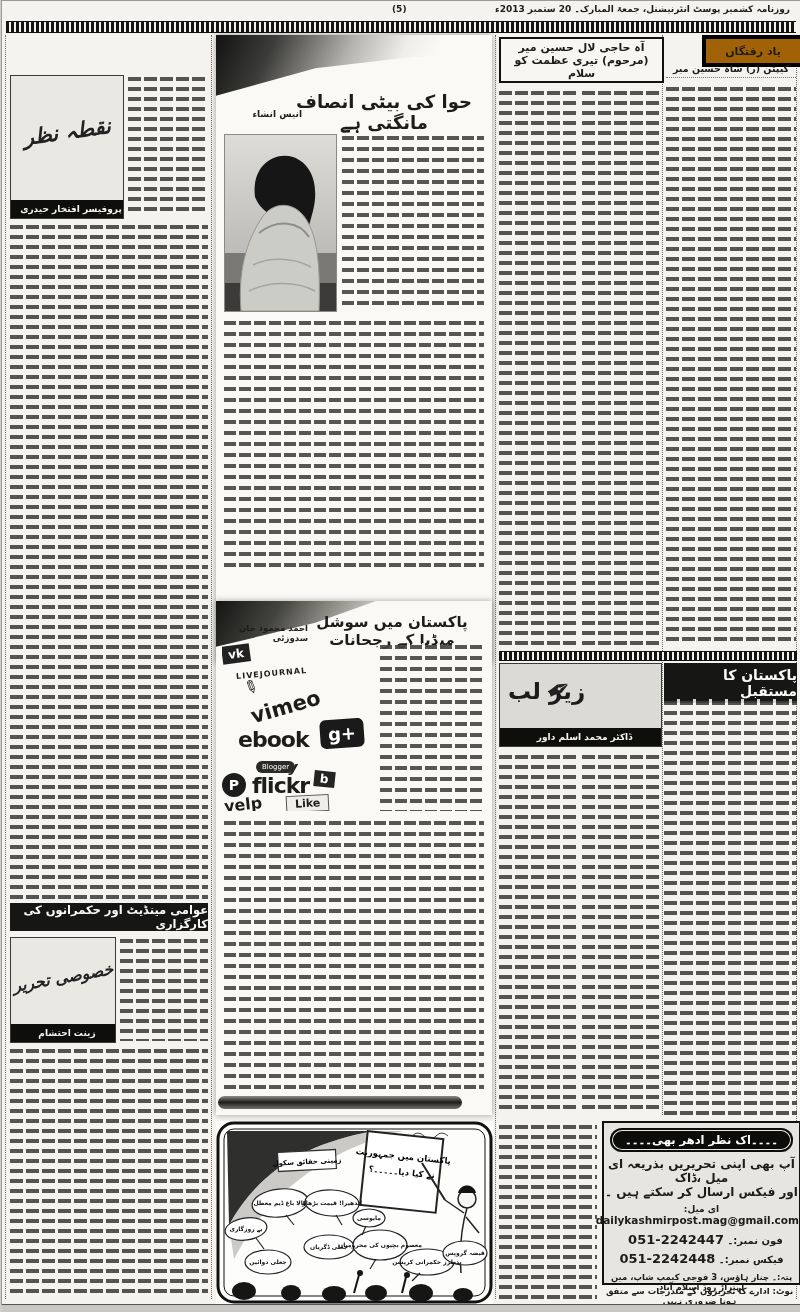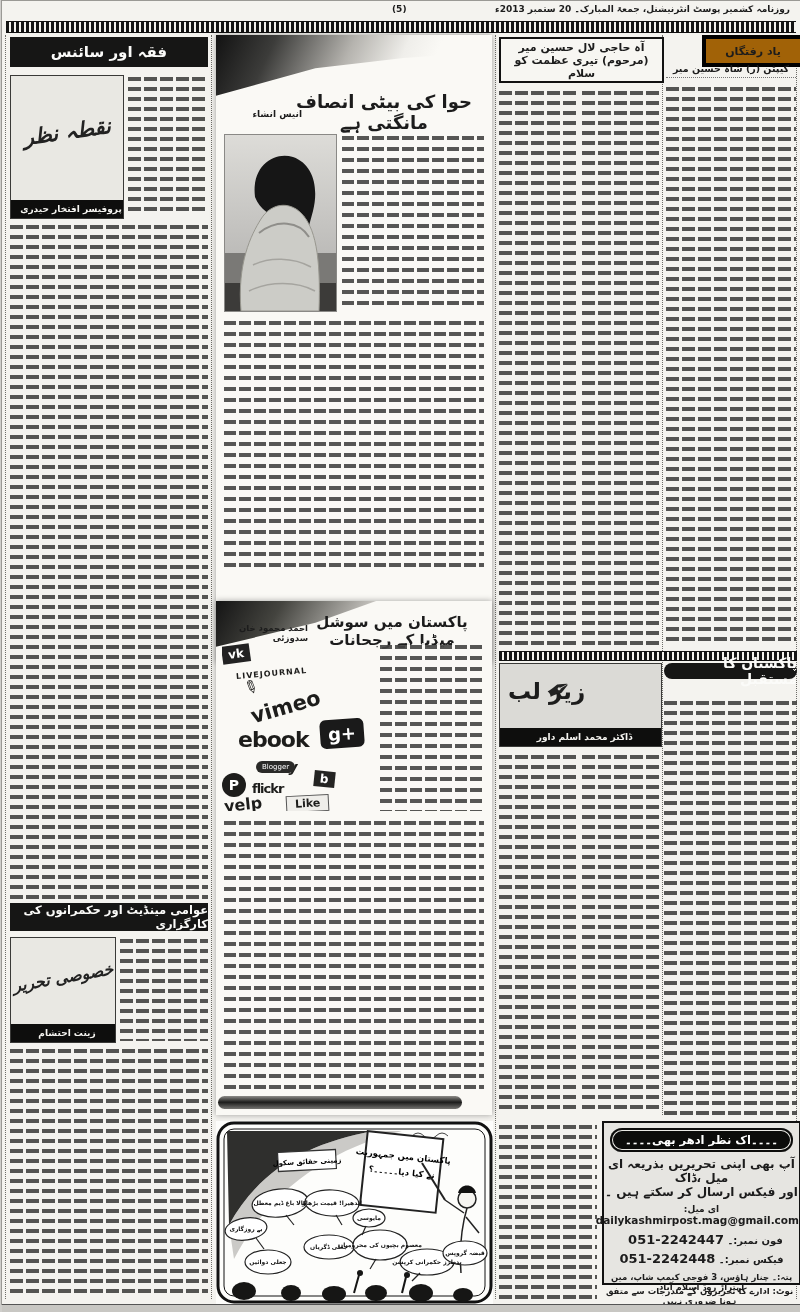--- a/index.html
+++ b/index.html
@@ -51,21 +51,20 @@
     <div class="abs ur" style="top:3px;right:10px;font-size:9px;font-weight:bold;">روزنامہ کشمیر پوسٹ انٹرنیشنل، جمعۃ المبارک۔ 20 ستمبر 2013ء</div>
     <div class="abs" style="top:3px;left:390px;font-size:9px;font-weight:bold;">(5)</div>
     <div class="abs checker" style="top:20px;left:4px;right:4px;height:10px;"></div>
 
     <div class="abs vdot" style="left:209px;top:34px;height:1264px;"></div>
     <div class="abs vdot" style="left:493px;top:34px;height:1264px;"></div>
     <div class="abs vdot" style="left:660px;top:34px;height:1080px;"></div>
     <div class="abs vdot" style="left:3px;top:34px;height:1264px;"></div>
     <div class="abs vdot" style="left:794px;top:34px;height:1264px;"></div>
 
-    <div class="abs blackbar ur" style="left:8px;top:36px;width:198px;height:30px;font-size:15px;">فقہ اور سائنس</div>
 
     <div class="abs logobox" style="left:8px;top:74px;width:112px;height:142px;">
       <span class="logotitle ur" style="font-size:21px;transform:rotate(-8deg);margin-top:44px;text-align:center;">نقطہ نظر</span>
       <div class="bylinestrip ur">پروفیسر افتخار حیدری</div>
     </div>
     <div class="abs ft" style="left:126px;top:74px;width:80px;height:142px;"></div>
     <div class="abs ft" style="left:8px;top:222px;width:198px;height:676px;"></div>
 
     <div class="abs blackbar ur" style="left:8px;top:902px;width:198px;height:28px;font-size:11.5px;">عوامی مینڈیٹ اور حکمرانوں کی کارگزاری</div>
     <div class="abs logobox" style="left:8px;top:936px;width:104px;height:104px;">
@@ -111,21 +110,21 @@
       <div class="abs" style="top:42px;left:6px;width:152px;height:168px;overflow:hidden;">
         <span class="tile" style="top:2px;left:0;background:#222;color:#fff;font-weight:bold;font-size:12px;padding:2px 6px;transform:rotate(-8deg);">vk</span>
         <span class="tile" style="top:26px;left:14px;font-size:8px;font-weight:bold;letter-spacing:1px;transform:rotate(-5deg);">LIVEJOURNAL</span>
         <span class="tile" style="top:34px;left:22px;font-size:17px;transform:rotate(24deg);">✎</span>
         <span class="tile" style="top:52px;left:28px;font-size:21px;font-weight:bold;transform:rotate(-16deg);">vimeo</span>
         <span class="tile" style="top:84px;left:16px;font-size:22px;font-weight:bold;letter-spacing:-1px;">ebook</span>
         <span class="tile" style="top:76px;left:98px;background:#1a1a1a;color:#fff;font-size:18px;font-weight:bold;padding:4px 8px;border-radius:6px;transform:rotate(-4deg);">g+</span>
         <span class="tile" style="top:116px;left:4px;font-size:14px;font-weight:bold;font-style:italic;margin-left:48px;">my</span>
         <span class="tile" style="top:118px;left:34px;background:#2a2a28;color:#fff;font-size:7px;padding:2px 6px;border-radius:6px;">Blogger</span>
         <span class="tile" style="top:130px;left:0;background:#1d1d1b;color:#fff;font-weight:bold;font-size:14px;width:24px;height:24px;border-radius:50%;text-align:center;line-height:24px;">P</span>
-        <span class="tile" style="top:138px;left:30px;font-size:13px;font-weight:bold;letter-spacing:-1px;">flickr</span>
+        <span class="tile" style="top:130px;left:30px;font-size:22px;font-weight:bold;letter-spacing:-1px;">flickr</span>
         <span class="tile" style="top:128px;left:92px;background:#242422;color:#fff;font-weight:bold;font-size:12px;padding:1px 6px;transform:rotate(6deg);">b</span>
         <span class="tile" style="top:152px;left:64px;border:1px solid #555;background:#efeeea;font-weight:bold;font-size:11px;padding:1px 8px;transform:rotate(-3deg);">Like</span>
         <span class="tile" style="top:152px;left:2px;font-size:16px;font-weight:bold;transform:rotate(-6deg);">yelp</span>
       </div>
 
       <div class="abs ft2" style="top:42px;left:164px;right:8px;height:168px;"></div>
       <div class="abs ft2" style="top:218px;left:8px;right:8px;height:272px;"></div>
       <div class="curl-bottom" style="left:2px;right:30px;bottom:6px;"></div>
     </div>
 
@@ -216,21 +215,21 @@
     </div>
     <div class="abs ft" style="left:497px;top:752px;width:77px;height:360px;"></div>
     <div class="abs ft" style="left:580px;top:752px;width:78px;height:360px;"></div>
     <div class="abs ft" style="left:497px;top:1122px;width:98px;height:176px;"></div>
 
     <div class="abs ur" style="left:700px;top:34px;width:94px;height:24px;background:#a16207;border:4px solid #000000;
          display:flex;align-items:center;justify-content:center;font-weight:bold;font-size:11px;">یاد رفتگاں</div>
     <div class="abs ur" style="left:664px;top:62px;width:130px;font-size:9.5px;font-weight:bold;text-align:center;border-bottom:1px dotted #777;padding-bottom:3px;">کیپٹن (ر) شاہ حسین میر</div>
     <div class="abs ft" style="left:664px;top:84px;width:130px;height:562px;"></div>
 
-    <div class="abs blackbar ur" style="left:662px;top:662px;width:133px;height:16px;font-size:14px;border-radius:8px;">پاکستان کا مستقبل</div>
+    <div class="abs blackbar ur" style="left:662px;top:662px;width:133px;height:40px;font-size:14px;">پاکستان کا مستقبل</div>
     <div class="abs ft" style="left:662px;top:698px;width:133px;height:416px;"></div>
 
     <div class="abs" style="left:600px;top:1120px;width:195px;height:160px;border:2px solid #111;background:#e6e5e1;">
       <div class="pill ur center" style="margin:5px 6px;height:24px;line-height:24px;font-size:11.5px;">۔۔۔۔اک نظر ادھر بھی۔۔۔۔</div>
       <div class="contact-line" style="font-size:12px;margin-top:4px;">آپ بھی اپنی تحریریں بذریعہ ای میل ،ڈاک</div>
       <div class="contact-line" style="font-size:12px;">اور فیکس ارسال کر سکتے ہیں ۔</div>
       <div class="contact-line" style="font-size:9px;margin-top:5px;">
         <span>ای میل:</span>
         <span style="direction:ltr;unicode-bidi:embed;font-size:10.5px;">dailykashmirpost.mag@gmail.com</span>
       </div>

